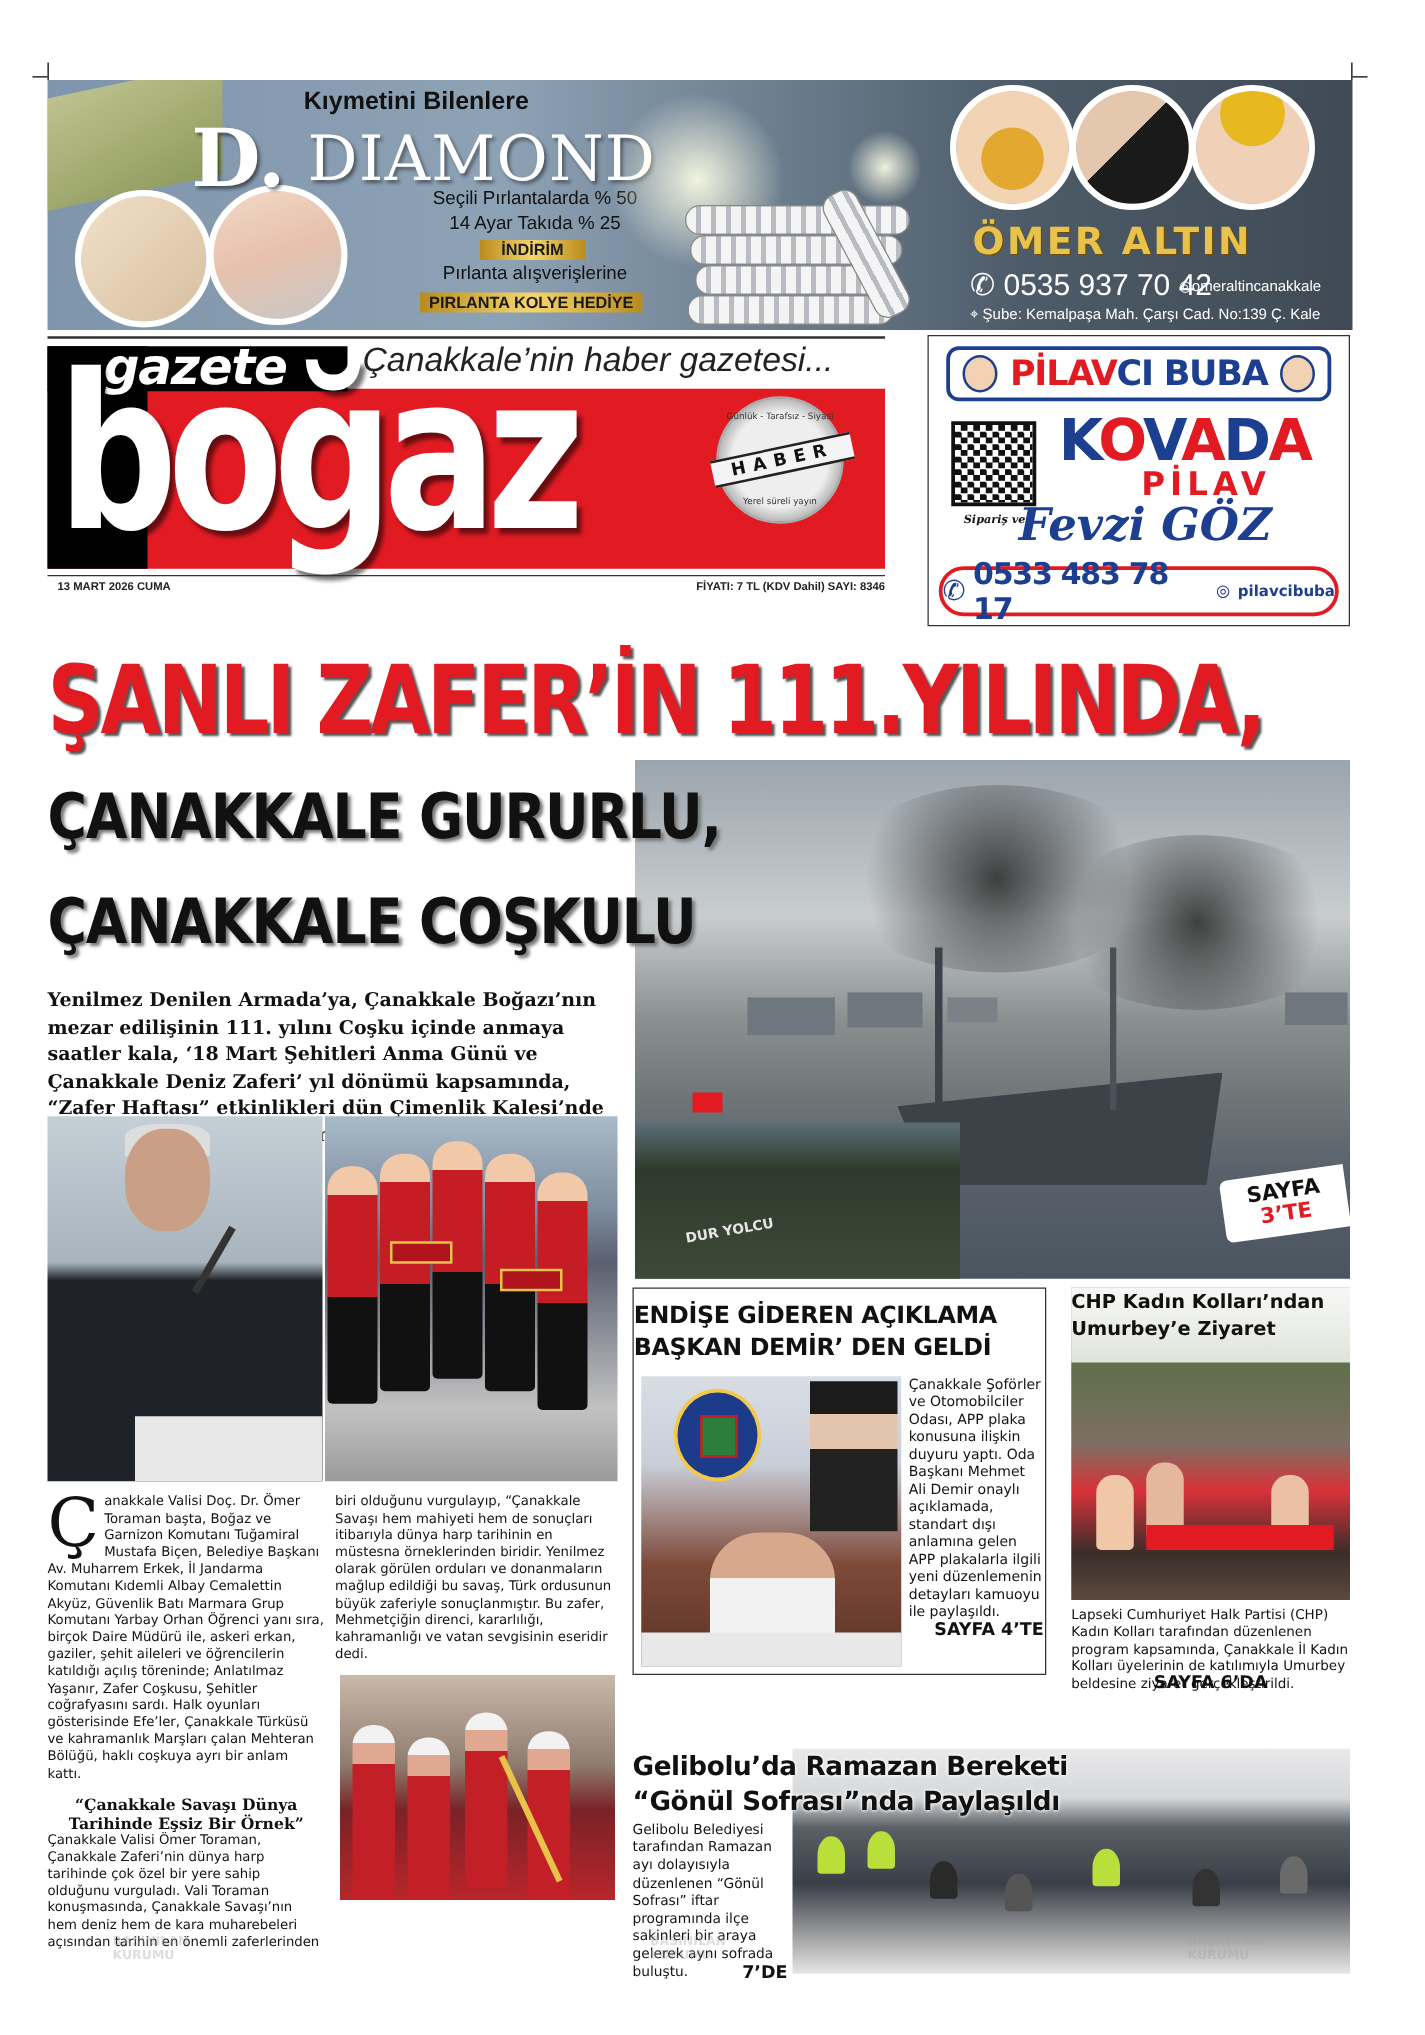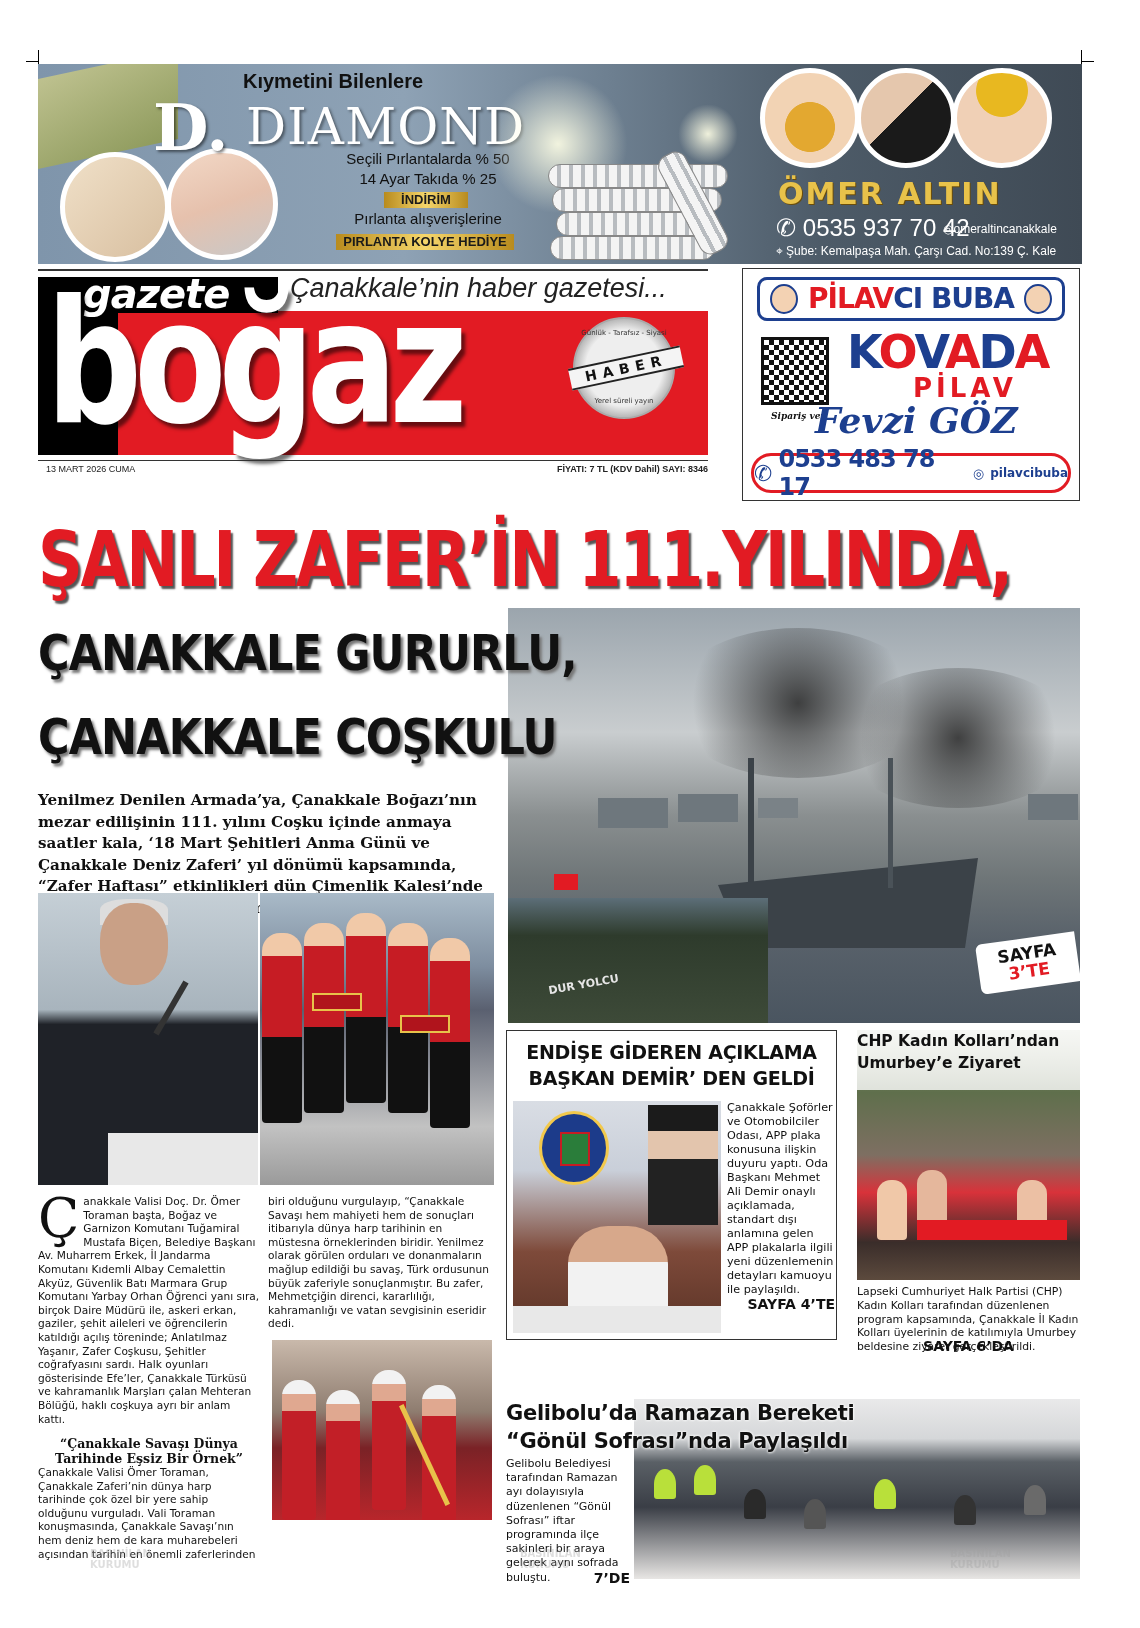--- a/index.html
+++ b/index.html
@@ -31,21 +31,21 @@
 .mh-black{position:absolute;left:0;top:8px;width:80px;height:178px;background:#000}
 .mh-gazete-bg{position:absolute;left:0;top:8px;width:240px;height:36px;background:#000}
 .mh-gazete{position:absolute;left:45px;top:2px;font-family:"DejaVu Sans",sans-serif;font-weight:bold;font-style:italic;font-size:40px;color:#fff;letter-spacing:-1px}
 .mh-slogan{position:absolute;left:252px;top:4px;font-family:"Liberation Sans",sans-serif;font-style:italic;font-size:27px;color:#222}
 .mh-bogaz{position:absolute;left:8px;top:8px;font-family:"DejaVu Sans",sans-serif;font-weight:bold;font-size:172px;line-height:172px;color:#fff;letter-spacing:-10px;transform:scaleX(.78);transform-origin:left top;text-shadow:5px 5px 4px rgba(0,0,0,.55)}
 .mh-stamp{position:absolute;left:535px;top:48px;width:102px;height:102px;border-radius:50%;background:radial-gradient(circle,#eee 0 55%,#bbb 70%,#ddd 100%);border:2px solid #aaa}
 .mh-stamp-band{position:absolute;left:-6px;top:38px;width:114px;height:22px;border-top:2px solid #222;border-bottom:2px solid #222;transform:rotate(-12deg);font-family:"DejaVu Sans",sans-serif;font-weight:bold;font-size:14px;letter-spacing:6px;color:#111;text-align:center;line-height:18px;background:#f4f4f4}
 .mh-stamp-top{position:absolute;left:0;top:10px;width:100%;text-align:center;font-size:7px;color:#333}
 .mh-stamp-bot{position:absolute;left:0;top:78px;width:100%;text-align:center;font-size:7px;color:#333}
 .mh-bottomline{position:absolute;left:0;top:191px;width:670px;height:1px;background:#333}
-.mh-date{position:absolute;left:8px;top:195px;font-family:"Liberation Sans",sans-serif;font-weight:normal;font-size:9px;color:#222}
+.mh-date{position:absolute;left:8px;top:195px;font-family:"Liberation Sans",sans-serif;font-weight:bold;font-size:9px;color:#222}
 .mh-price{position:absolute;right:0;top:195px;font-family:"Liberation Sans",sans-serif;font-weight:bold;font-size:9px;color:#222}
 
 #pilav-ad{left:742px;top:268px;width:338px;height:233px;border:1.5px solid #333;background:#fff}
 .pb-head{position:absolute;left:14px;top:8px;width:308px;height:44px;border:3px solid #1d3f8f;border-radius:10px;text-align:center;font-family:"DejaVu Sans",sans-serif;font-weight:bold;font-size:28px;line-height:38px;letter-spacing:-1px}
 .pb-chef{position:absolute;top:4px;width:28px;height:30px;border-radius:50%;background:#f3d2b3;border:2px solid #1d3f8f}
 .pb-qr{position:absolute;left:18px;top:68px;width:68px;height:68px;background:repeating-conic-gradient(#111 0 25%,#fff 0 50%) 0 0/10px 10px;border:3px solid #111}
 .pb-siparis{position:absolute;left:28px;top:142px;font-family:"DejaVu Serif",serif;font-style:italic;font-weight:bold;font-size:9px}
 .pb-kovada{position:absolute;left:104px;top:56px;font-family:"DejaVu Sans",sans-serif;font-weight:bold;font-size:46px;letter-spacing:-2px;color:#1d3f8f}
 .pb-kovada span:nth-child(odd){color:#1d3f8f}
 .pb-kovada span:nth-child(even){color:#e21b23}
@@ -82,21 +82,21 @@
 
 .body-text{position:absolute;font-family:"DejaVu Sans",sans-serif;font-size:10.6px;line-height:13.6px;color:#111}
 #art-col1{left:38px;top:1195px;width:222px}
 .dropcap{float:left;font-family:"DejaVu Serif",serif;font-size:54px;line-height:44px;margin-right:4px;margin-top:2px}
 .subhead{font-family:"DejaVu Serif",serif;font-weight:bold;font-size:12.5px;line-height:15px;text-align:center;margin:10px 0 0 0}
 #art-col2{left:268px;top:1195px;width:224px}
 #photo-mehter{left:272px;top:1340px;width:220px;height:180px;background:linear-gradient(180deg,#c9b9ab 0%,#8e7c6f 40%,#7a2226 60%,#b8262b 100%)}
 .mehter{position:absolute;top:40px;width:34px;height:140px;border-radius:16px 16px 4px 4px;background:linear-gradient(180deg,#f2f2f2 0 10%,#e0a890 10% 22%,#c21f27 22% 100%)}
 
 #box-endise{left:506px;top:1030px;width:331px;height:310px;border:1.5px solid #333}
-.box-title{font-family:"DejaVu Sans",sans-serif;font-weight:bold;font-size:19px;line-height:26px;color:#111;letter-spacing:-.3px;text-align:center}
+.box-title{font-family:"DejaVu Sans",sans-serif;font-weight:bold;font-size:19px;line-height:26px;color:#111;letter-spacing:-.3px;text-align:left}
 #photo-demir{position:absolute;left:6px;top:70px;width:208px;height:232px;background:linear-gradient(180deg,#d9dde4 0%,#c9cfd9 30%,#7e4a3a 65%,#5a3326 100%)}
 .demir-emblem{position:absolute;left:26px;top:10px;width:70px;height:74px;border-radius:50%;background:#1c3b8a;border:3px solid #f2c94c}
 .demir-emblem-inner{position:absolute;left:18px;top:18px;width:30px;height:34px;background:#2a7d3a;border:2px solid #c61c24}
 .ataturk{position:absolute;left:135px;top:4px;width:70px;height:120px;background:linear-gradient(180deg,#1b1b1b 0 22%,#e3c5ad 22% 45%,#222 45% 100%)}
 .demir-man{position:absolute;left:55px;top:125px;width:100px;height:95px;border-radius:40% 40% 0 0;background:linear-gradient(180deg,#d7a88b 0 38%,#f2f2f2 38% 100%)}
 .demir-desk{position:absolute;left:0;top:205px;width:208px;height:27px;background:#e8e8e8}
 #endise-text{position:absolute;left:220px;top:70px;width:108px;font-size:11.2px;line-height:14px}
 .sayfa-ref{font-family:"DejaVu Sans",sans-serif;font-weight:bold;font-size:14px}
 
 #box-chp{left:857px;top:1030px;width:223px;height:340px}

